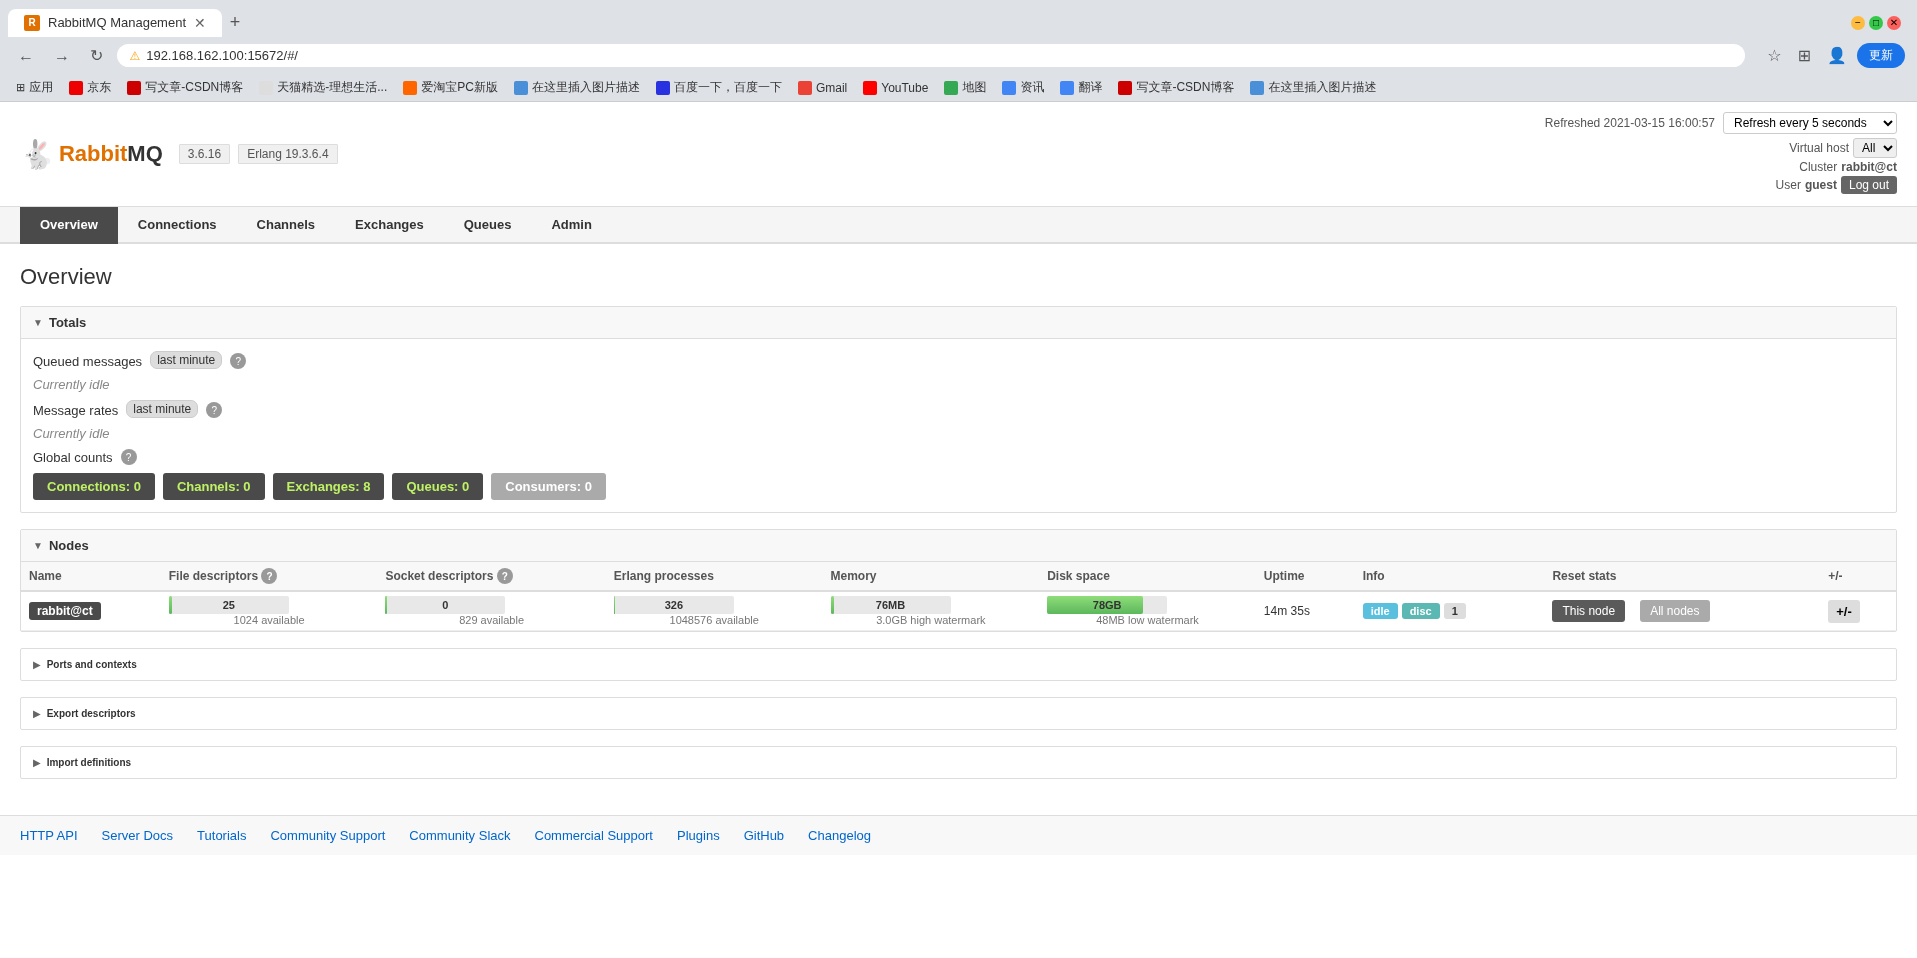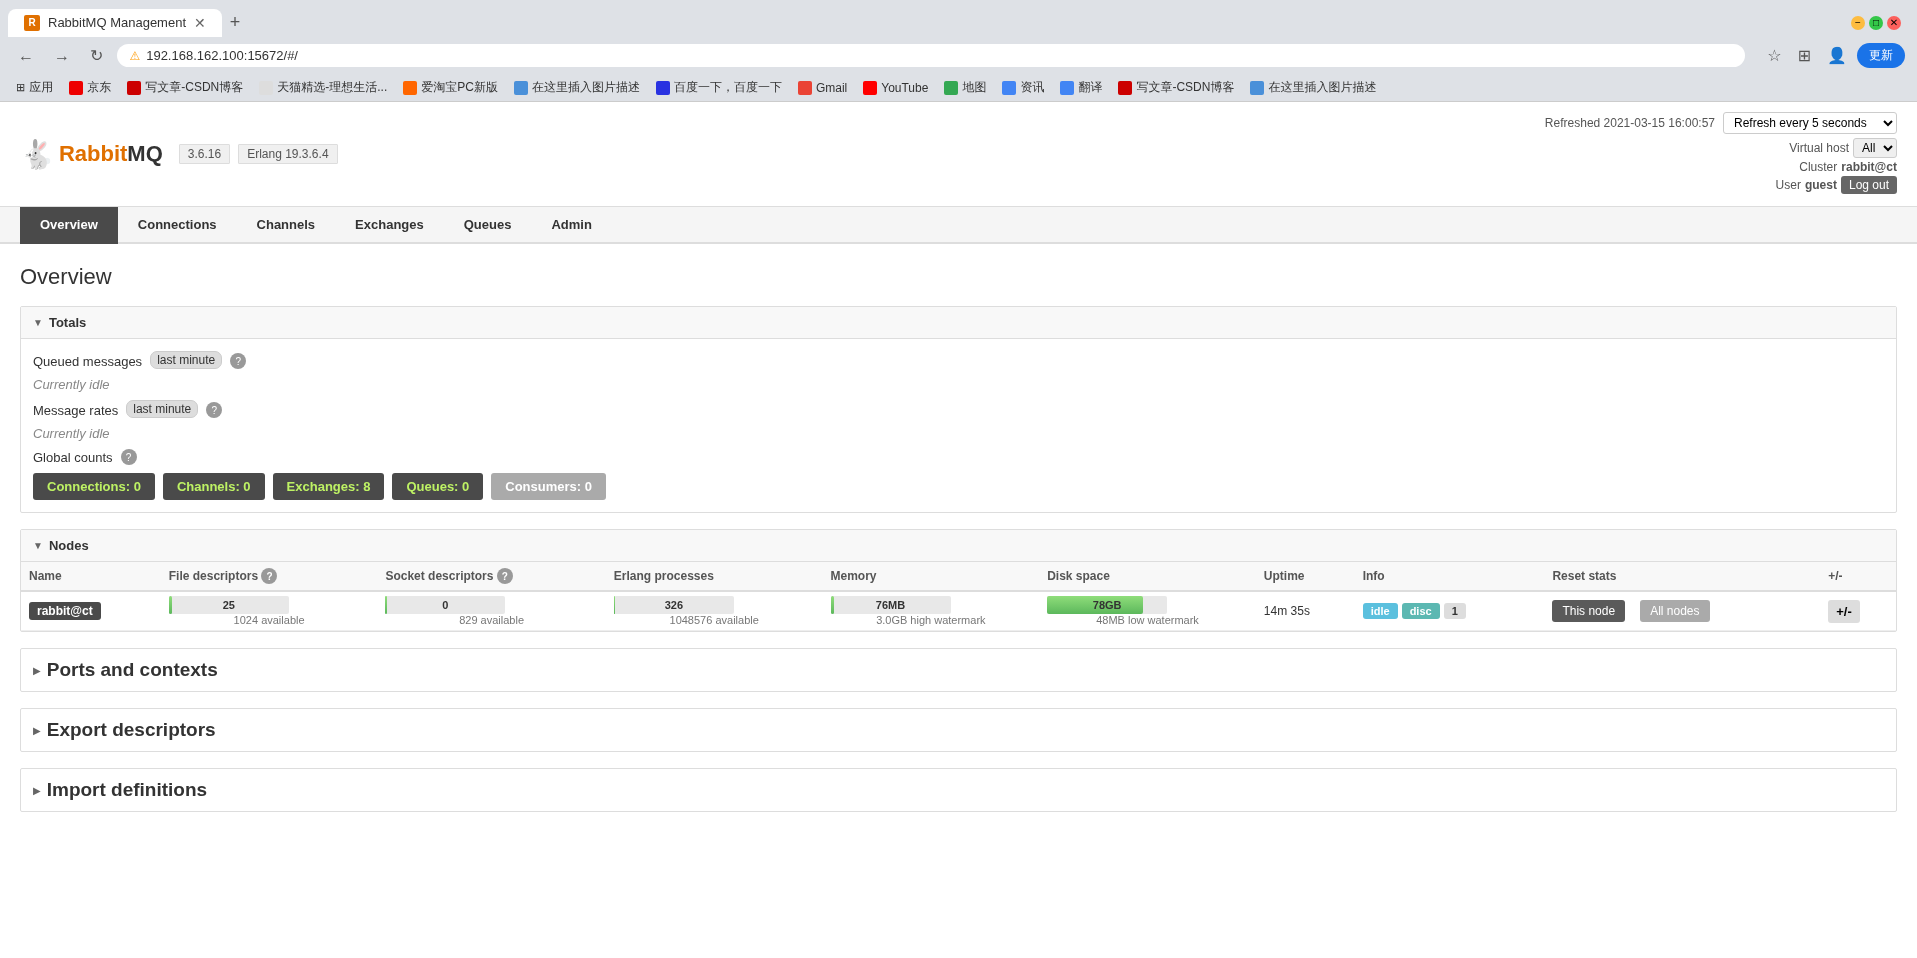--- a/index.html
+++ b/index.html
@@ -93,21 +93,21 @@
     .badge.num { background: #ddd; color: #333; }
     .btn-small { padding: 4px 10px; border: none; border-radius: 3px; font-size: 12px; cursor: pointer; }
     .btn-small.dark { background: #5a5a5a; color: #fff; }
     .btn-small.gray { background: #aaa; color: #fff; }
     .plus-minus { padding: 4px 8px; background: #ddd; border: none; border-radius: 3px; cursor: pointer; font-size: 13px; font-weight: bold; }
 
     
     .collapse-row { padding: 10px 12px; display: flex; align-items: center; gap: 6px; cursor: pointer; border-bottom: 1px solid #eee; }
     .collapse-row:last-child { border-bottom: none; }
     .collapse-arrow { font-size: 10px; color: #666; }
-    .collapse-label { font-weight: bold; font-size: 19px; color: #333; }
+    .collapse-label { font-weight: bold; font-size: 10px; color: #333; }
 
     
     .footer { display: flex; gap: 24px; padding: 12px 20px; border-top: 1px solid #ddd; background: #f8f8f8; flex-wrap: wrap; }
     .footer a { color: #0066cc; text-decoration: none; font-size: 13px; }
 
     
     .timestamp { font-size: 12px; color: #555; }
   </style>
 </head>
 <body>
@@ -401,13 +401,24 @@
     </div>
 
     <div class="section">
       <div class="collapse-row">
         <span class="collapse-arrow">▶</span>
         <span class="collapse-label">Import definitions</span>
       </div>
     </div>
   </div>
 
+  <div class="footer">
+    <a href="#">HTTP API</a>
+    <a href="#">Server Docs</a>
+    <a href="#">Tutorials</a>
+    <a href="#">Community Support</a>
+    <a href="#">Community Slack</a>
+    <a href="#">Commercial Support</a>
+    <a href="#">Plugins</a>
+    <a href="#">GitHub</a>
+    <a href="#">Changelog</a>
+  </div>
 </div>
 
 </body></html>

